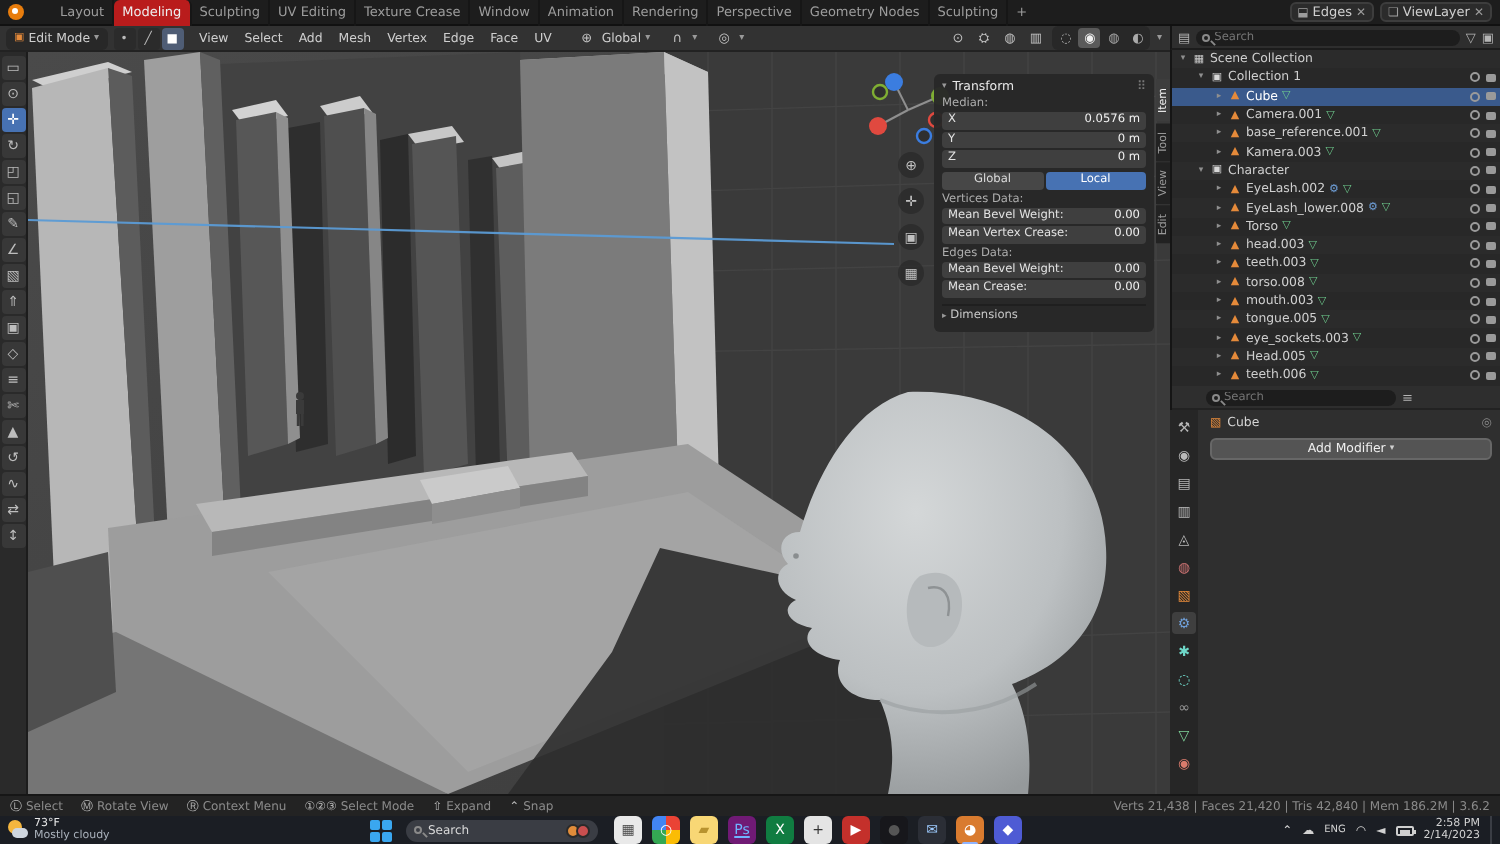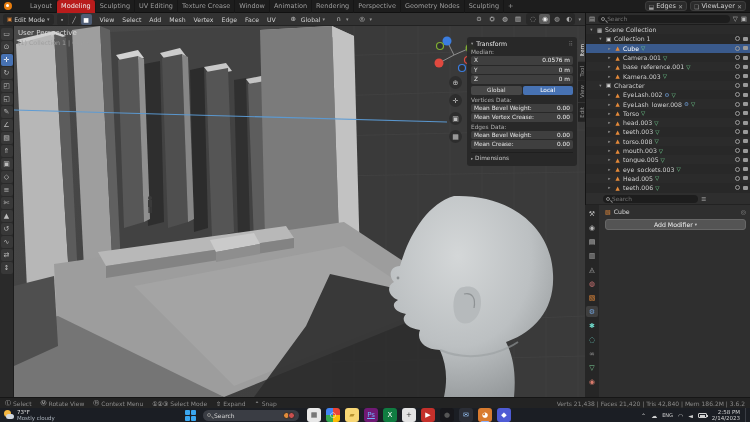--- a/index.html
+++ b/index.html
@@ -351,24 +351,20 @@
         </g>
         <circle cx="433" cy="15" r="4.5" fill="#3b7de0"></circle>
         <circle cx="456" cy="22" r="4.5" fill="#7fae33"></circle>
         <circle cx="425" cy="37" r="4.5" fill="#e0493f"></circle>
         <circle cx="448" cy="42" r="3.5" fill="#2f2f2f" stroke="#3b7de0" stroke-width="1.2"></circle>
         <circle cx="426" cy="20" r="3.5" fill="#2f2f2f" stroke="#7fae33" stroke-width="1.2"></circle>
         <circle cx="454" cy="34" r="3.5" fill="#2f2f2f" stroke="#e0493f" stroke-width="1.2"></circle>
       </g>
     </svg>
 
-    <div class="abs" id="vp-overlay-text">
-      <div>User Perspective</div>
-      <div class="sub">(1) Collection 1 | Cube</div>
-    </div>
 
     <div class="abs" style="left:435px; top:50px; display:flex; flex-direction:column; gap:5px;">
 
     <div class="gz-btn">⊕</div>
         <div class="gz-btn">✛</div>
         <div class="gz-btn">▣</div>
         <div class="gz-btn">▦</div>
       </div>
 
     

